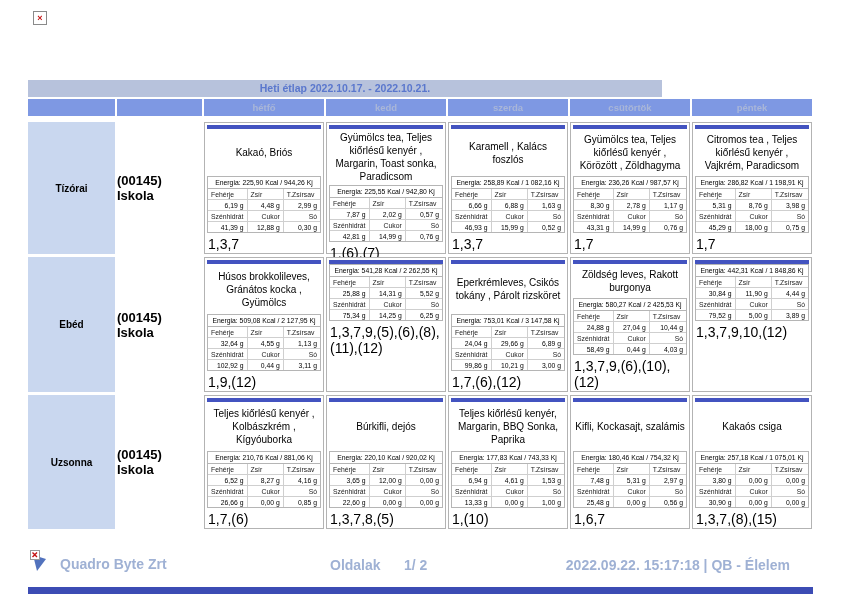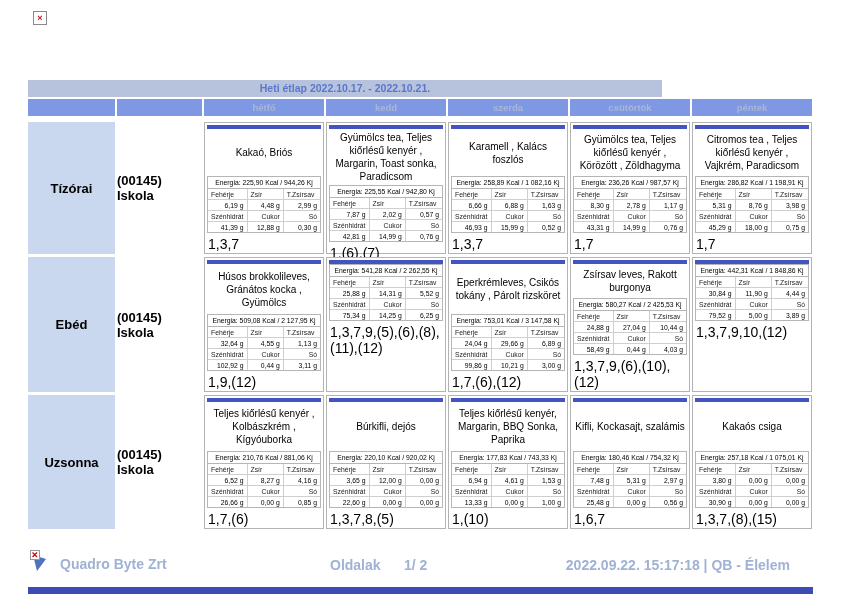--- a/index.html
+++ b/index.html
@@ -22,21 +22,21 @@
   }
   .header-row{display:flex;gap:2px;margin-top:2px;border-radius:6px;}
   .hcell{background:#7e98e3;height:17px;box-sizing:border-box;}
   .c1{width:87px;flex:none;}
   .c2{width:85px;flex:none;}
   .dayw{width:120px;flex:none;color:#a9b6d8;font-weight:bold;font-size:9.5px;text-align:center;line-height:17px;}
   .meal-row{display:flex;gap:2px;margin-top:3px;}
   .meal-row.first{margin-top:6px;}
   .label-cell{
     width:87px;flex:none;background:#c9d7ef;display:flex;align-items:center;justify-content:center;
-    font-weight:bold;font-size:13px;
+    font-weight:bold;font-size:10px;
   }
   .school-cell{
     width:85px;flex:none;background:#fff;display:flex;align-items:center;justify-content:center;
     font-weight:bold;font-size:13px;
   }
   .day-cell{
     width:120px;flex:none;background:#fff;border:1px solid #b3b3b3;box-sizing:border-box;
     display:flex;flex-direction:column;padding:1px;
   }
   .h132{height:132px;} .h135{height:135px;} .h134{height:134px;}
@@ -260,21 +260,21 @@
       <div class="n-h r2">Só</div>
       <div class="n-v">99,86 g</div>
       <div class="n-v">10,21 g</div>
       <div class="n-v">3,00 g</div>
     </div>
   </div>
   <div class="allergens">1,7,(6),(12)</div>
 </div>
     <div class="day-cell">
   <div class="cell-topbar"></div>
-  <div class="meal-name">Zsírsav leves, Rakott burgonya</div>
+  <div class="meal-name">Zöldség leves, Rakott burgonya</div>
   <div class="ntable">
     <div class="n-energy">Energia: 580,27 Kcal / 2 425,53 Kj</div>
     <div class="n-grid">
       <div class="n-h">Fehérje</div>
       <div class="n-h">Zsír</div>
       <div class="n-h">T.Zsírsav</div>
       <div class="n-v">24,88 g</div>
       <div class="n-v">27,04 g</div>
       <div class="n-v">10,44 g</div>
       <div class="n-h r2">Szénhidrát</div>

